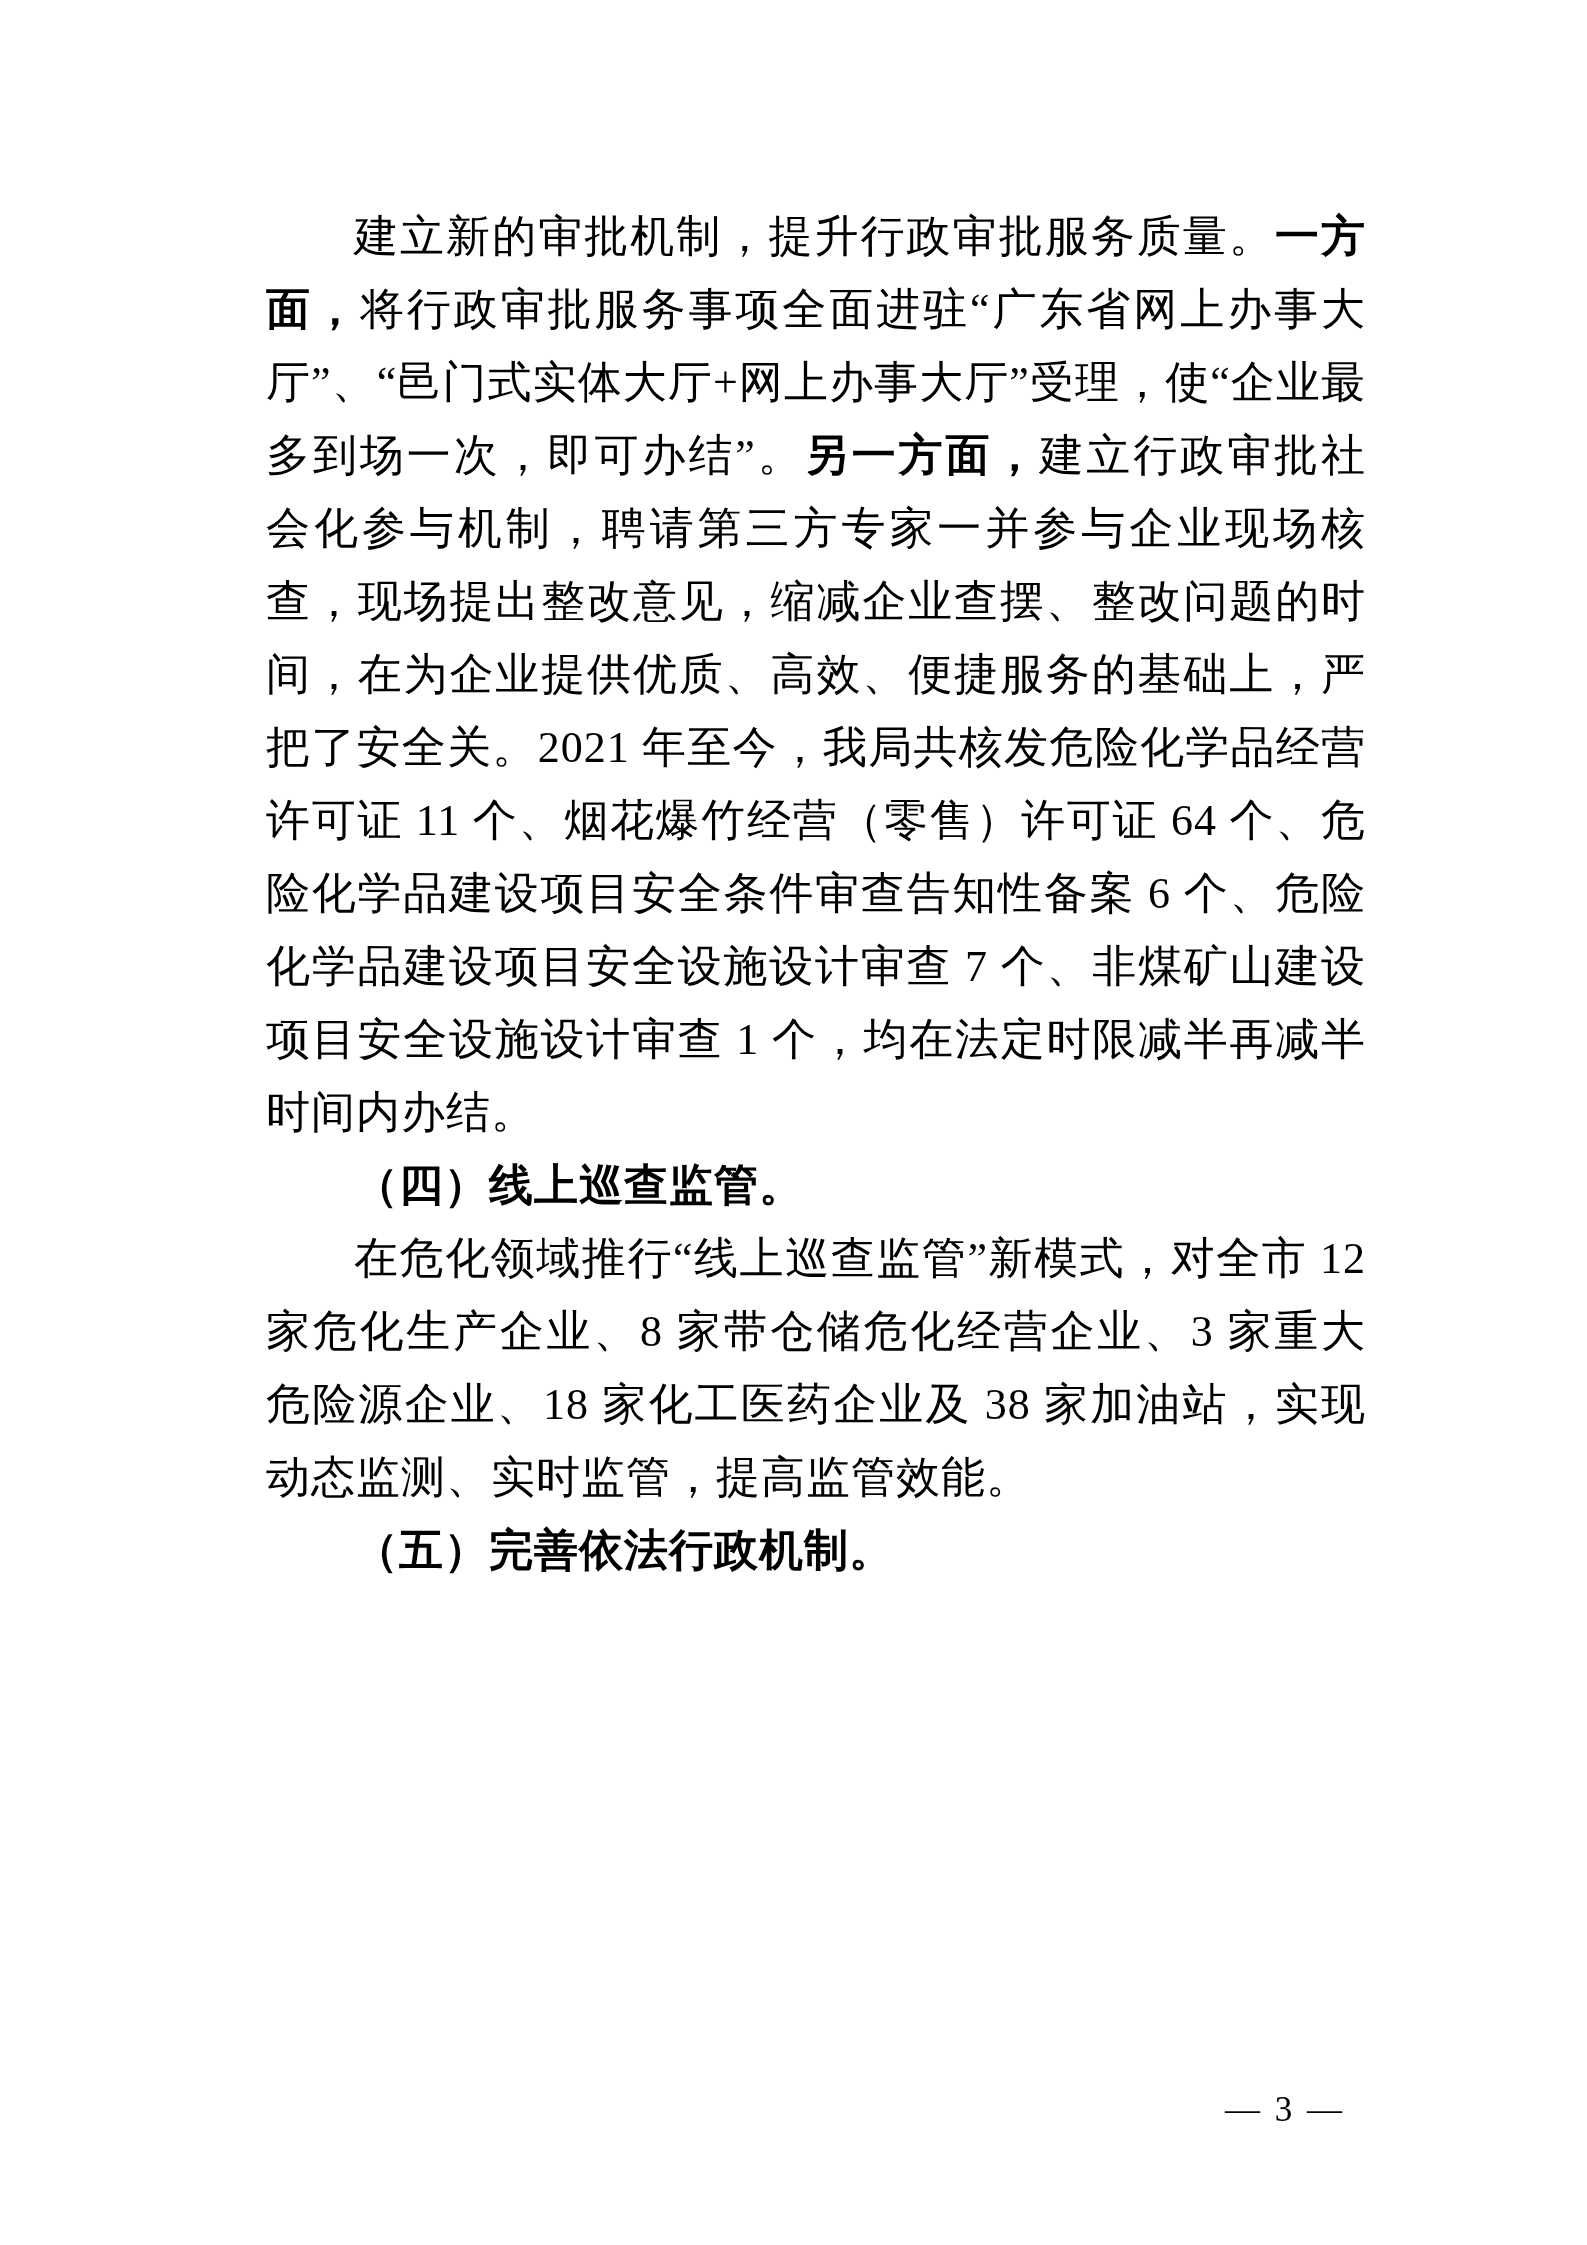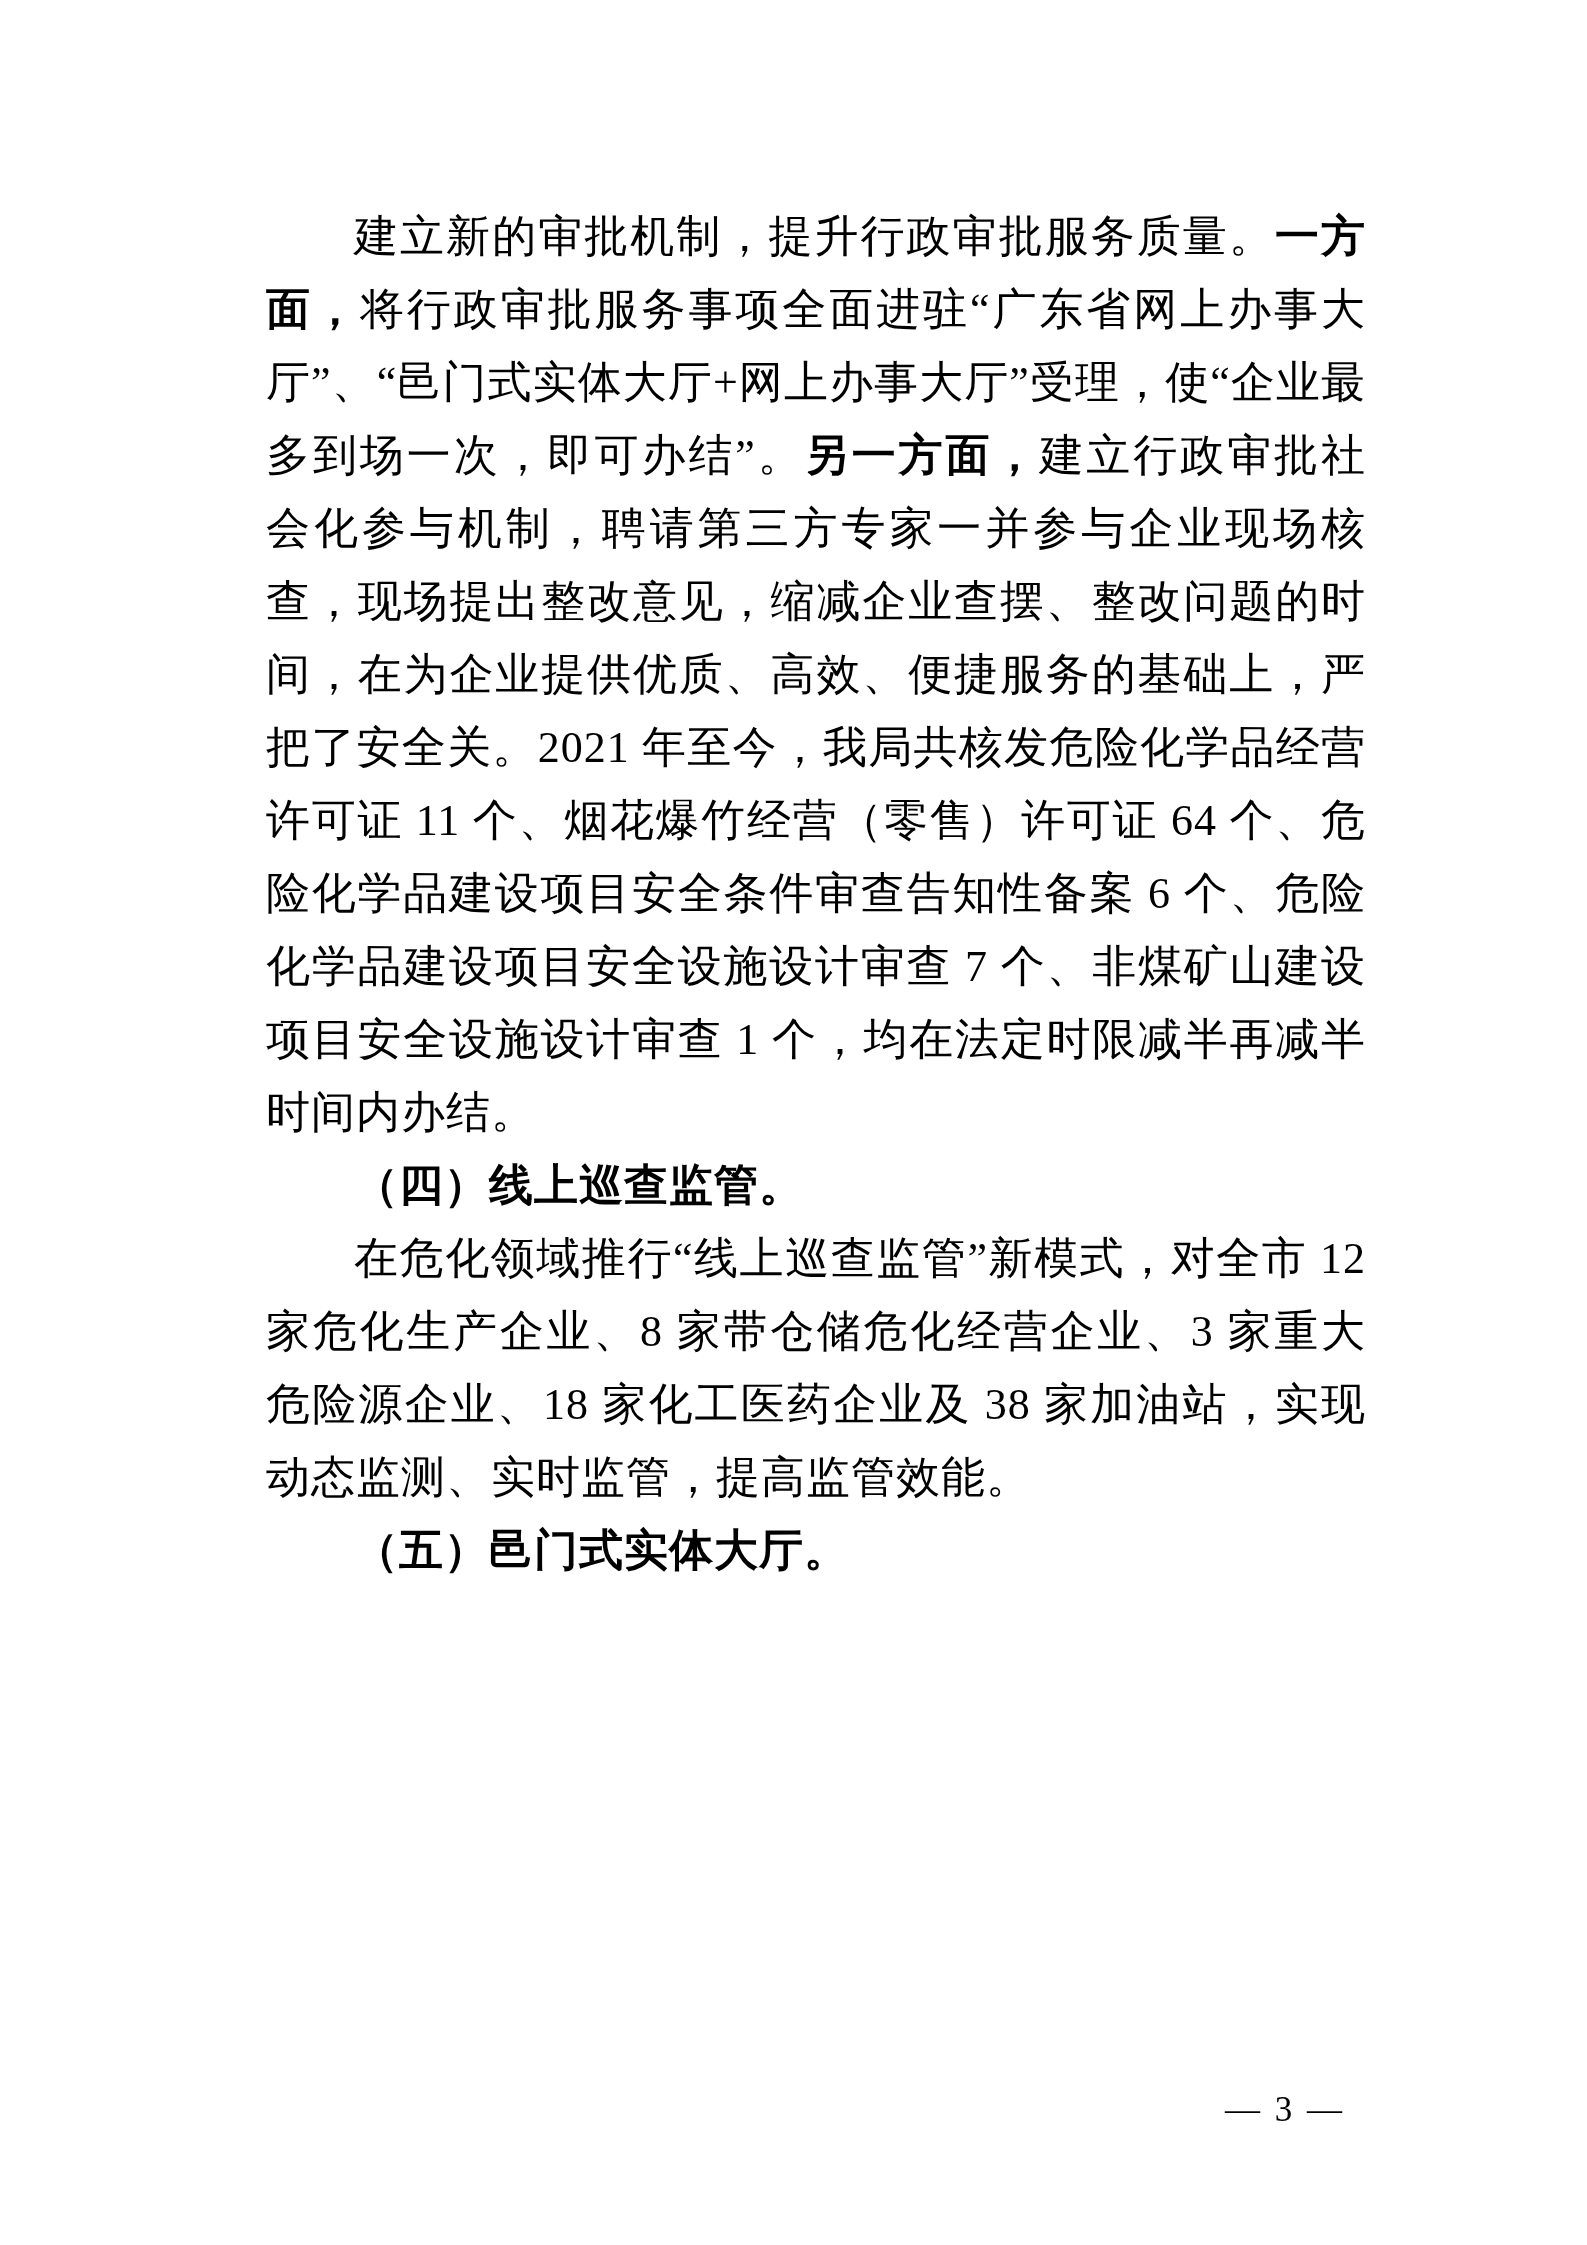--- a/index.html
+++ b/index.html
@@ -69,21 +69,21 @@
 
     <p class="heading">
       <span>（四）线上巡查监管。</span>
     </p>
 
     <p>
       <span>在危化领域推行“线上巡查监管”新模式，对全市 12 家危化生产企业、8 家带仓储危化经营企业、3 家重大危险源企业、18 家化工医药企业及 38 家加油站，实现动态监测、实时监管，提高监管效能。</span>
     </p>
 
     <p class="heading">
-      <span>（五）邑门式实体大厅。</span>
+      <span>（五）完善依法行政机制。</span>
     </p>
 
 
   </div>
 
   <div class="page-number">— 3 —</div>
 
 </div>
 
 </body></html>

